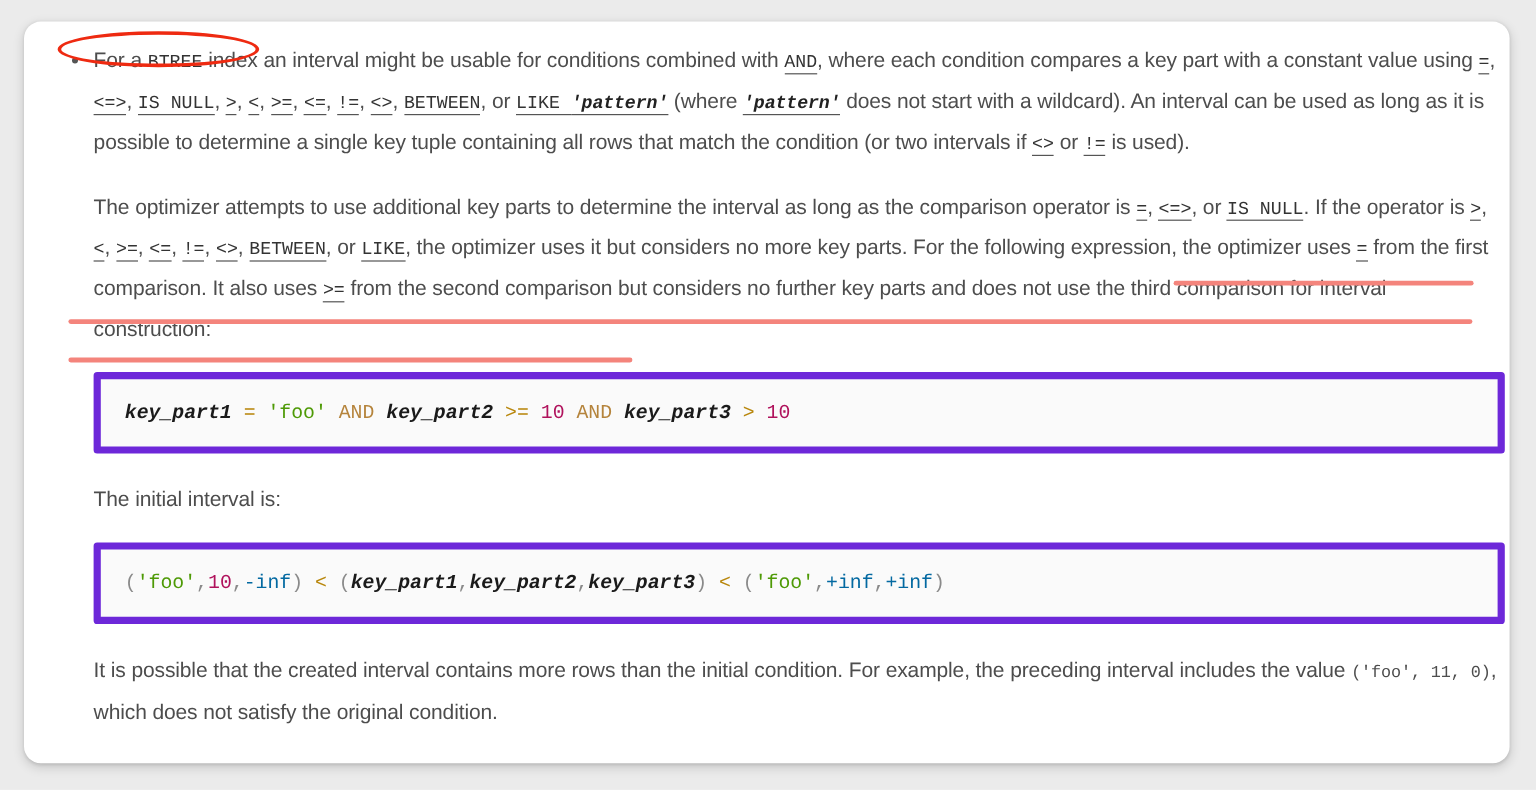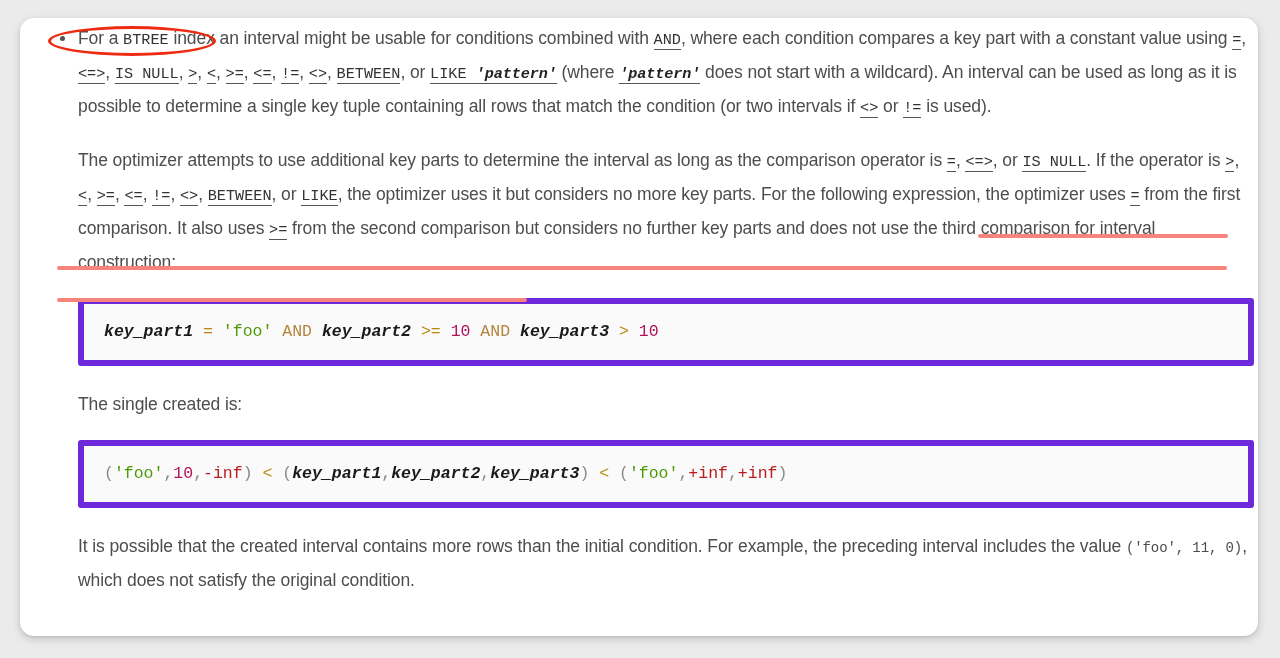--- a/index.html
+++ b/index.html
@@ -27,21 +27,21 @@
     height: 618px;
     background: #ffffff;
     border-radius: 14px;
     box-shadow: 0 3px 10px rgba(0,0,0,0.16), 0 1px 3px rgba(0,0,0,0.10);
     overflow: hidden;
   }
 
   .doc-body {
     position: absolute;
     left: 18px;
-    top: 4px;
+    top: 16px;
     width: 1216px;
   }
 
   
   ul.bullet-list {
     margin: 0;
     padding: 0 0 0 22px;
     list-style: none;
   }
   li.bullet-item {
@@ -112,21 +112,21 @@
     line-height: 24px;
     white-space: pre;
     color: #333;
   }
   .tok-id   { color: #1a1a1a; font-weight: bold; font-style: italic; }
   .tok-op   { color: #b8860b; }
   .tok-kw   { color: #b5843c; }
   .tok-str  { color: #4e9a06; }
   .tok-num  { color: #b0125c; }
   .tok-pun  { color: #8a8a8a; }
-  .tok-lit  { color: #b91c1c; }
+  .tok-lit  { color: #0369a1; }
 
   
   .annot-layer {
     position: absolute;
     left: 0; top: 0;
     width: 1280px; height: 658px;
     pointer-events: none;
   }
   .annot-ellipse {
     position: absolute;
@@ -153,21 +153,21 @@
         <li class="bullet-item">
 
           <p class="para"><span>For a </span><code class="k nolink">BTREE</code><span> index an interval might be usable for conditions combined with </span><code class="k">AND</code><span>, where each condition compares a key part with a constant value using </span><code class="k">=</code><span>, </span><code class="k">&lt;=&gt;</code><span>, </span><code class="k">IS NULL</code><span>, </span><code class="k">&gt;</code><span>, </span><code class="k">&lt;</code><span>, </span><code class="k">&gt;=</code><span>, </span><code class="k">&lt;=</code><span>, </span><code class="k">!=</code><span>, </span><code class="k">&lt;&gt;</code><span>, </span><code class="k">BETWEEN</code><span>, or </span><code class="k">LIKE </code><code class="kb">'pattern'</code><span> (where </span><code class="kb nolink">'pattern'</code><span> does not start with a wildcard). An interval can be used as long as it is possible to determine a single key tuple containing all rows that match the condition (or two intervals if </span><code class="k">&lt;&gt;</code><span> or </span><code class="k">!=</code><span> is used).</span></p>
 
           <p class="para"><span>The optimizer attempts to use additional key parts to determine the interval as long as the comparison operator is </span><code class="k">=</code><span>, </span><code class="k">&lt;=&gt;</code><span>, or </span><code class="k">IS NULL</code><span>. If the operator is </span><code class="k">&gt;</code><span>, </span><code class="k">&lt;</code><span>, </span><code class="k">&gt;=</code><span>, </span><code class="k">&lt;=</code><span>, </span><code class="k">!=</code><span>, </span><code class="k">&lt;&gt;</code><span>, </span><code class="k">BETWEEN</code><span>, or </span><code class="k">LIKE</code><span>, the optimizer uses it but considers no more key parts. For the following expression, the optimizer uses </span><code class="k">=</code><span> from the first comparison. It also uses </span><code class="k">&gt;=</code><span> from the second comparison but considers no further key parts and does not use the third comparison for interval construction:</span></p>
 
           <div class="code-block">
             <pre><span class="tok-id">key_part1</span><span class="tok-lit"> </span><span class="tok-op">=</span><span class="tok-lit"> </span><span class="tok-str">'foo'</span><span class="tok-lit"> </span><span class="tok-kw">AND</span><span class="tok-lit"> </span><span class="tok-id">key_part2</span><span class="tok-lit"> </span><span class="tok-op">&gt;=</span><span class="tok-lit"> </span><span class="tok-num">10</span><span class="tok-lit"> </span><span class="tok-kw">AND</span><span class="tok-lit"> </span><span class="tok-id">key_part3</span><span class="tok-lit"> </span><span class="tok-op">&gt;</span><span class="tok-lit"> </span><span class="tok-num">10</span></pre>
           </div>
 
-          <p class="para">The single created is:</p>
+          <p class="para">The initial interval is:</p>
 
           <div class="code-block">
             <pre><span class="tok-pun">(</span><span class="tok-str">'foo'</span><span class="tok-pun">,</span><span class="tok-num">10</span><span class="tok-pun">,</span><span class="tok-lit">-inf</span><span class="tok-pun">)</span><span class="tok-lit"> </span><span class="tok-op">&lt;</span><span class="tok-lit"> </span><span class="tok-pun">(</span><span class="tok-id">key_part1</span><span class="tok-pun">,</span><span class="tok-id">key_part2</span><span class="tok-pun">,</span><span class="tok-id">key_part3</span><span class="tok-pun">)</span><span class="tok-lit"> </span><span class="tok-op">&lt;</span><span class="tok-lit"> </span><span class="tok-pun">(</span><span class="tok-str">'foo'</span><span class="tok-pun">,</span><span class="tok-lit">+inf</span><span class="tok-pun">,</span><span class="tok-lit">+inf</span><span class="tok-pun">)</span></pre>
           </div>
 
           <p class="para"><span>It is possible that the created interval contains more rows than the initial condition. For example, the preceding interval includes the value </span><code class="plain">('foo', 11, 0)</code><span>, which does not satisfy the original condition.</span></p>
 
         </li>
       </ul>
 

